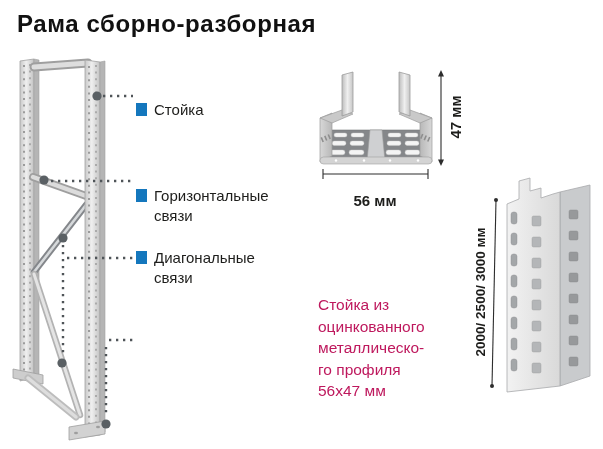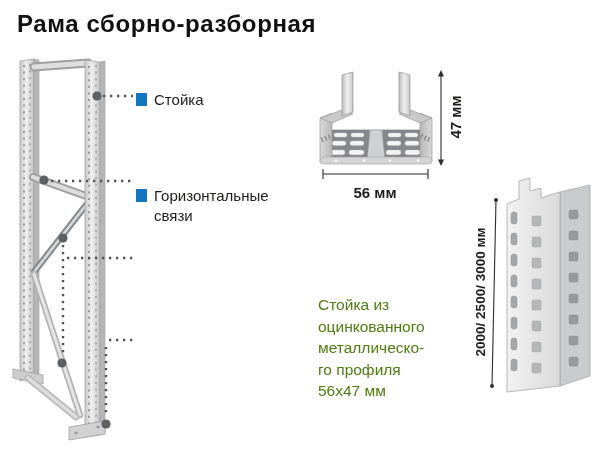--- a/index.html
+++ b/index.html
@@ -17,26 +17,26 @@
   .dotend{fill:#5a6064;}
   .dim{stroke:#2d2d2d;stroke-width:1.1;fill:none;}
   .legend-item{
     position:absolute;left:136px;display:flex;align-items:flex-start;width:138px;
   }
   .bullet{
     flex:0 0 auto;width:11px;height:13px;background:#1477bd;margin:3px 7px 0 0;
   }
   .legend-text{font-size:15px;line-height:20px;color:#1d1d1b;}
   .dim-label{position:absolute;font-size:15px;font-weight:bold;color:#1d1d1b;white-space:nowrap;}
-  .dim56{left:325px;top:184px;width:100px;text-align:center;}
+  .dim56{left:325px;top:192px;width:100px;text-align:center;}
   .dim47{left:427px;top:107px;width:60px;height:20px;text-align:center;transform:rotate(-90deg);}
   .dimpost{left:394px;top:283px;width:175px;height:18px;text-align:center;transform:rotate(-90deg);font-size:13.5px;}
   .desc{
     position:absolute;left:318px;top:294px;width:150px;font-size:15.5px;line-height:21.5px;
-    color:#4d7c0f;white-space:pre-line;
+    color:#be185d;white-space:pre-line;
   }
 </style>
 </head>
 <body>
 
 <div class="canvas">
 
   <div class="title">Рама сборно-разборная</div>
 
   <svg style="left:12px;top:55px" width="108" height="392" viewBox="0 0 108 392">
@@ -208,28 +208,32 @@
       <path d="M441,70 l-3,6.5 h6 z" fill="#2d2d2d"></path>
       <path d="M441,166 l-3,-6.5 h6 z" fill="#2d2d2d"></path>
     </g>
     <g>
       <line class="dim" x1="496" y1="200" x2="492" y2="386" stroke-width="1.3"></line>
       <circle cx="496" cy="200" r="2" fill="#2d2d2d"></circle>
       <circle cx="492" cy="386" r="2" fill="#2d2d2d"></circle>
     </g>
   </svg>
 
-  <div class="legend-item" style="top:90px">
+  <div class="legend-item" style="top:100px">
     <span class="bullet"></span>
     <span class="legend-text">Стойка</span>
   </div>
   <div class="legend-item" style="top:186px">
     <span class="bullet"></span>
     <span class="legend-text">Горизонтальные связи</span>
   </div>
+  <div class="legend-item" style="top:248px">
+    <span class="bullet"></span>
+    <span class="legend-text">Диагональные связи</span>
+  </div>
 
   <div class="dim-label dim56">56 мм</div>
   <div class="dim-label dim47">47 мм</div>
   <div class="dim-label dimpost">2000/ 2500/ 3000 мм</div>
 
   <div class="desc">Стойка из
 оцинкованного
 металлическо-
 го профиля
 56х47 мм</div>

